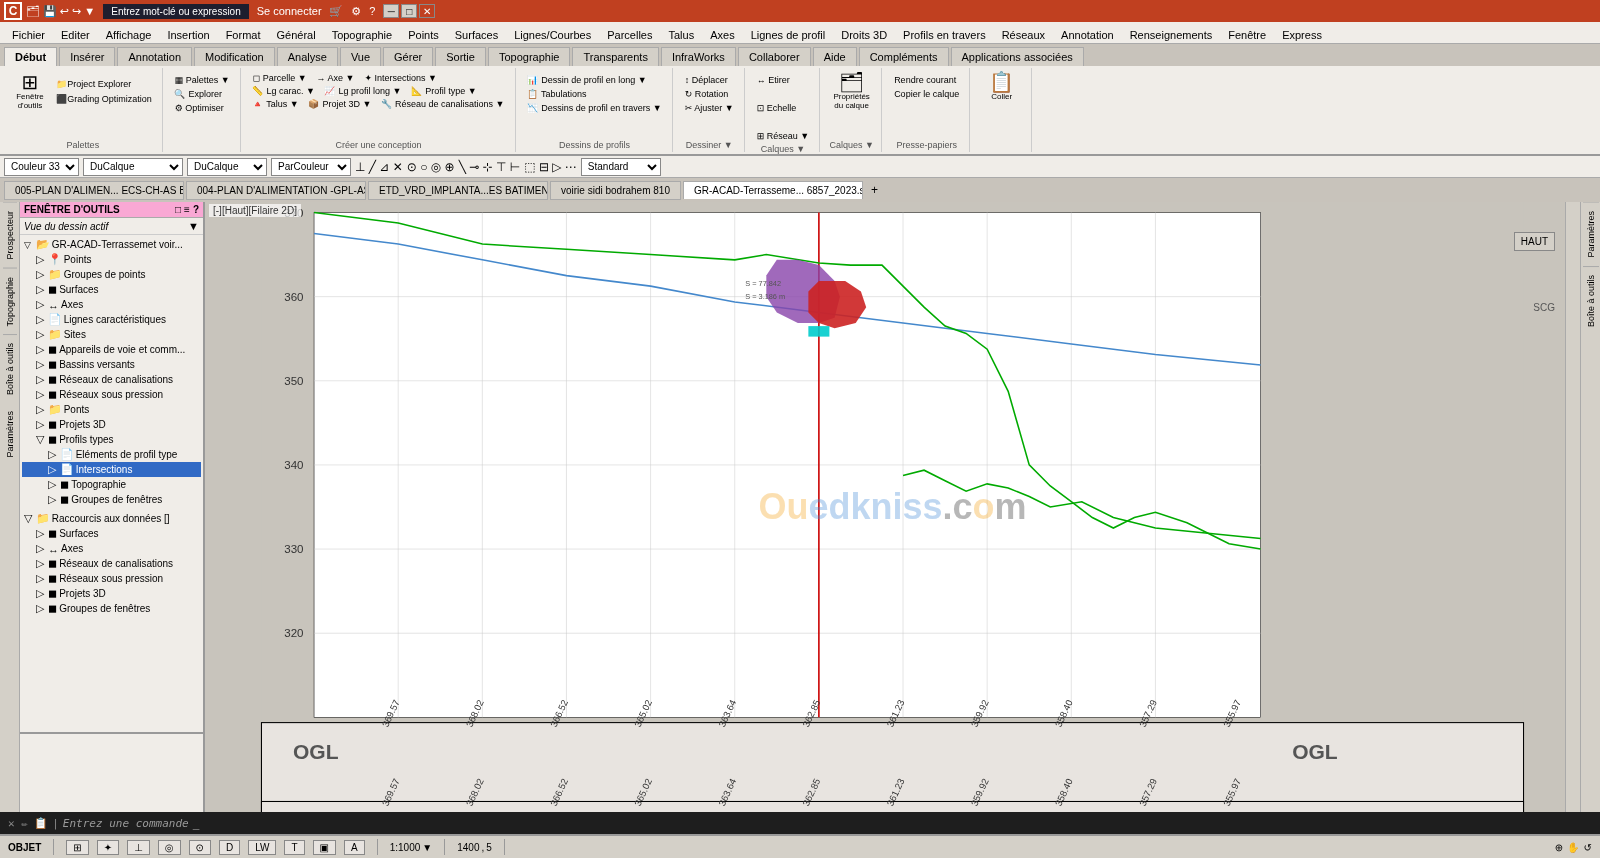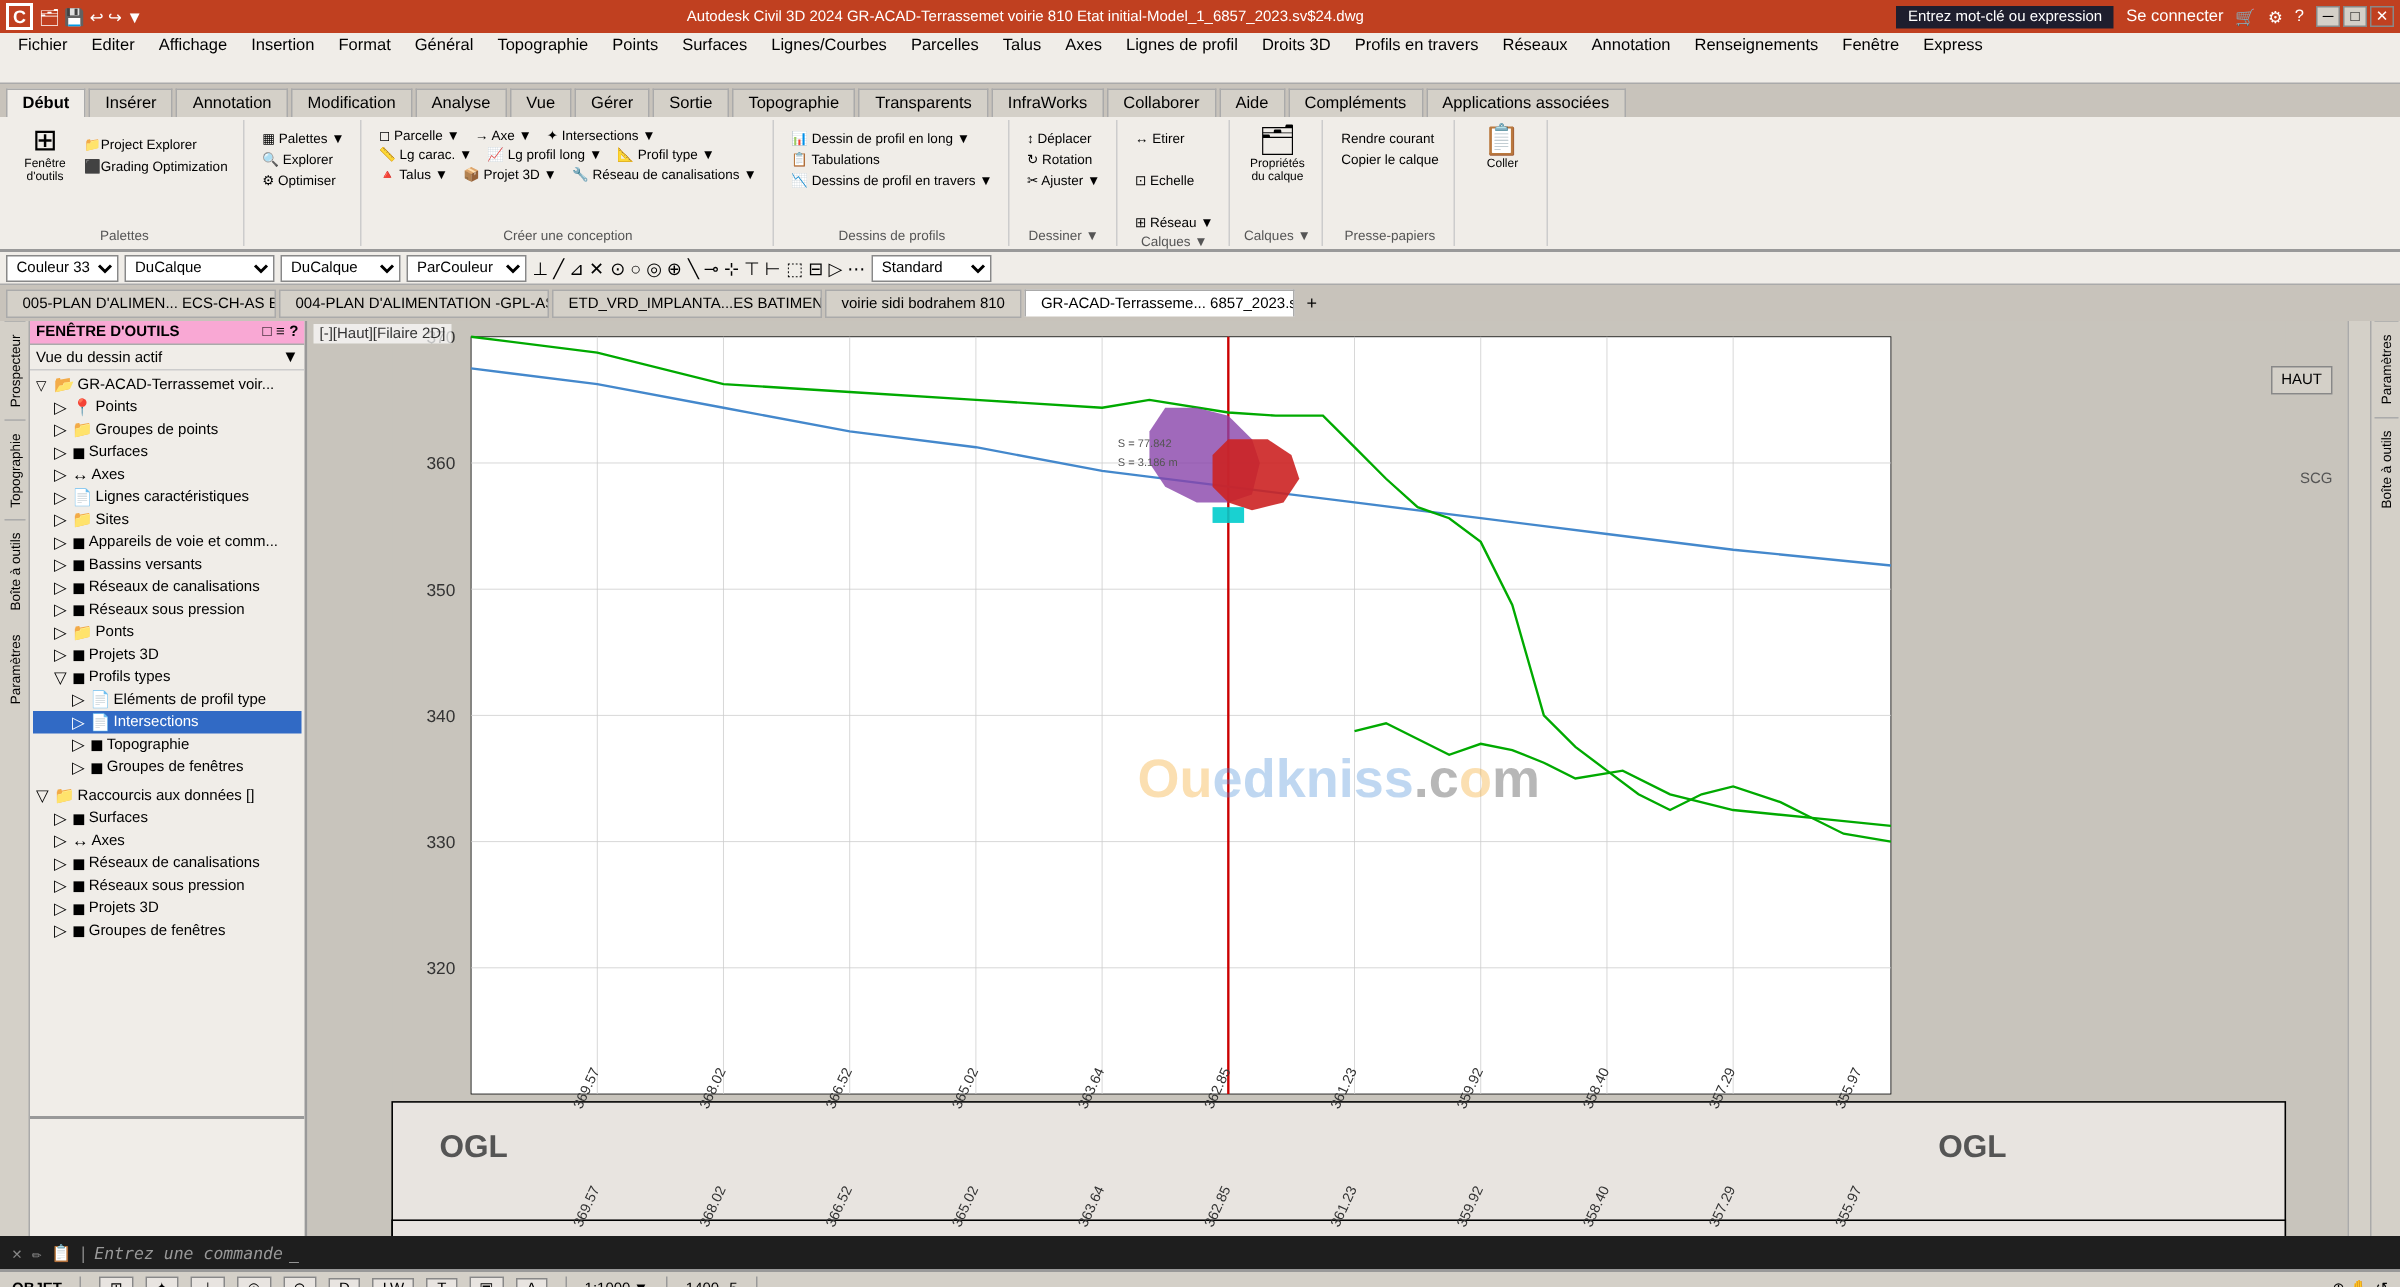--- a/index.html
+++ b/index.html
@@ -13,24 +13,24 @@
       align-items: center;
       padding: 0 4px;
       color: white;
       font-size: 11px;
     }
     #titlebar .win-buttons { display: flex; gap: 2px; }
     .win-btn { width: 16px; height: 14px; background: #d4d0c8; border: 1px solid #888; font-size: 10px; display: flex; align-items: center; justify-content: center; cursor: pointer; color: #000; }
 
     
     #menubar {
-      height: 34px;
+      height: 22px;
       background: #f0ede8;
       display: flex;
-      align-items: flex-start;
+      align-items: flex-end;
       padding: 0 4px;
       border-bottom: 1px solid #aaa;
       font-size: 11px;
     }
     .menu-item { padding: 2px 8px; cursor: pointer; }
 
     
     #ribbon-tabs {
       height: 22px;
       background: #c8c3bb;
@@ -277,21 +277,20 @@
     .watermark-m { color: #333; }
   </style>
 </head>
 <body>
 
 <div id="titlebar">
   <div style="display:flex;align-items:center;gap:4px;margin-right:8px;">
     <div style="width:18px;height:18px;background:#c04020;border:2px solid #fff;display:flex;align-items:center;justify-content:center;font-weight:bold;font-size:12px;">C</div>
     <span>🗂 💾 ↩ ↪ ▼</span>
   </div>
-  <div style="flex:1;text-align:center;font-size:10px;overflow:hidden;text-overflow:ellipsis;white-space:nowrap;">Autodesk Civil 3D 2024  GR-ACAD-Terrassemet voirie 810 Etat initial-Model_1_6857_2023.sv$24.dwg</div>
   <div style="display:flex;align-items:center;gap:8px;margin-right:8px;">
     <div style="background:#1e1e2e;padding:2px 8px;font-size:10px;display:flex;align-items:center;gap:4px;">
       <span>Entrez mot-clé ou expression</span>
     </div>
     <span>Se connecter</span>
     <span>🛒</span>
     <span>⚙</span>
     <span>?</span>
   </div>
   <div class="win-buttons">
@@ -501,21 +500,21 @@
   <div id="left-panel">
     <div id="panel-header">
       <span>FENÊTRE D'OUTILS</span>
       <div style="display:flex;gap:3px;">
         <span>□</span>
         <span>≡</span>
         <span>?</span>
       </div>
     </div>
 
-    <div style="padding:2px 4px;display:flex;align-items:center;justify-content:space-between;border-bottom:1px solid #ccc;">
+    <div style="padding:2px 4px;display:flex;align-items:center;justify-content:space-between;border-bottom:1px solid #ccc;font-style:italic;">
       <span style="font-size:10px;">Vue du dessin actif</span>
       <span>▼</span>
     </div>
 
     <div id="tree-area">
 
       <div class="tree-item">
         <span class="tree-expand">▽</span>
         <span class="tree-icon">📂</span>
         <span style="font-size:10px;">GR-ACAD-Terrassemet voir...</span>

